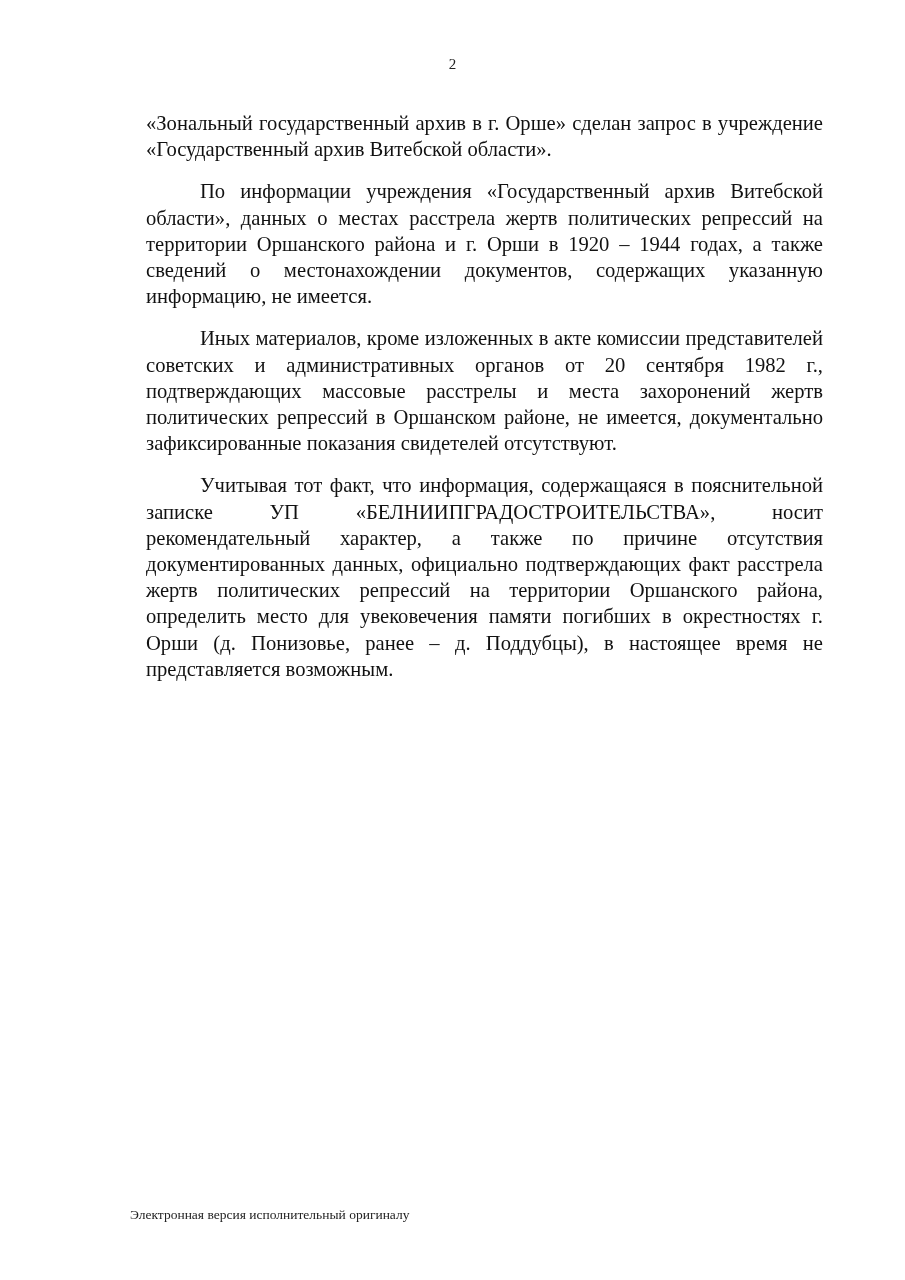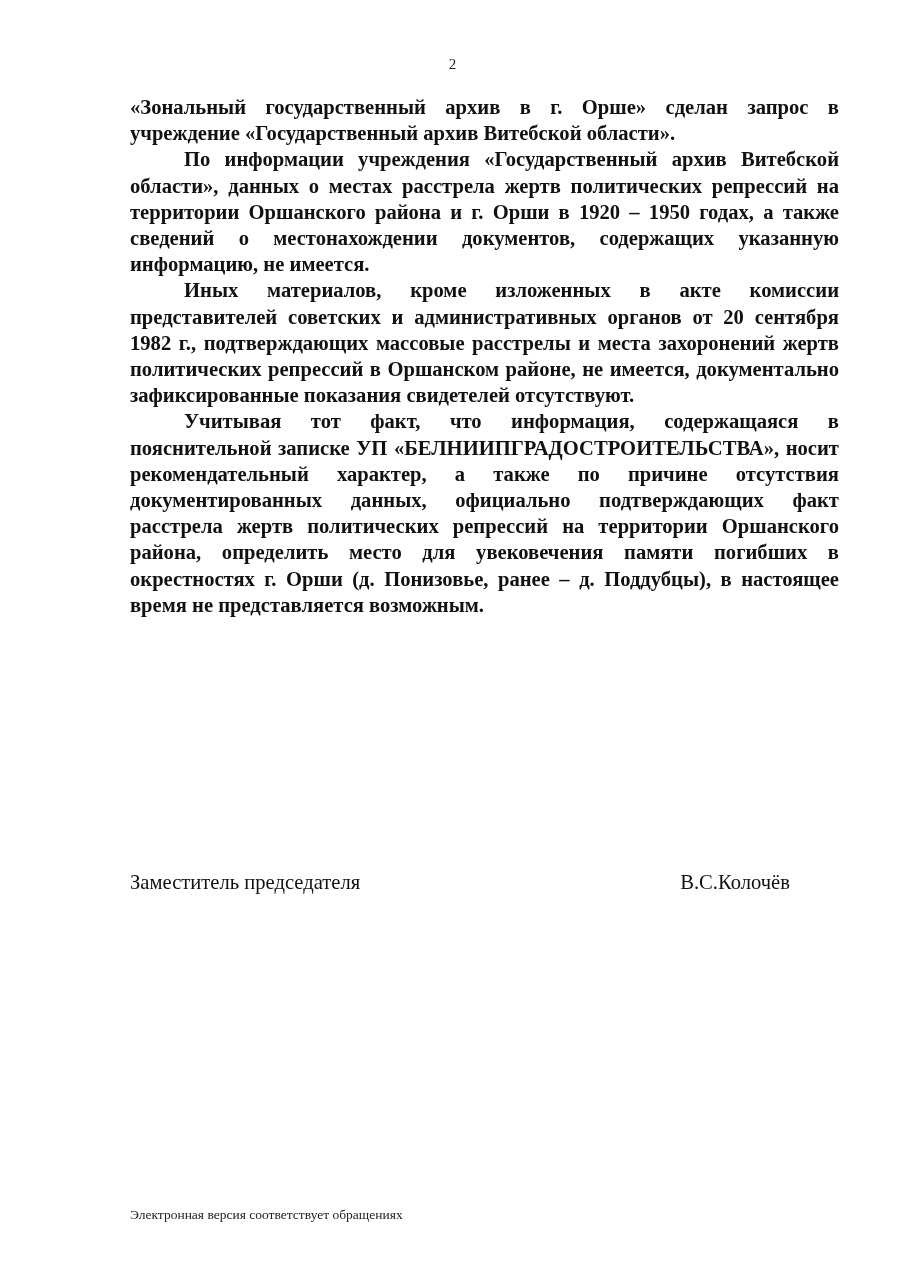--- a/index.html
+++ b/index.html
@@ -1,37 +1,33 @@
 <!DOCTYPE html>
 <html><head>
 <meta charset="utf-8">
 <style>
   html, body { margin: 0; padding: 0; background: #ffffff; }
   body { width: 905px; height: 1280px; position: relative; overflow: hidden; }
   .page { position: absolute; left: 0; top: 0; width: 905px; height: 1280px; background: #fff; color: #111; font-family: "Liberation Serif", serif; }
   .page-num { position: absolute; top: 56px; left: 0; width: 905px; text-align: center; font-size: 15px; color: #222; }
   .body-text { position: absolute; left: 130px; top: 94px; width: 709px; font-size: 20.6px; line-height: 26.2px; }
-  .para { margin: 0; text-align: justify; text-indent: 0; font-weight: bold; }
+  .para { margin: 16px; text-align: justify; text-indent: 0; }
   .para.indent { text-indent: 54px; }
   .para.indent2 { text-indent: 72px; }
   .signature { position: absolute; top: 869px; left: 130px; width: 660px; font-size: 20.6px; line-height: 26px; display: flex; justify-content: space-between; }
   .footer { position: absolute; top: 1207px; left: 130px; font-size: 13.5px; color: #222; font-family: "Liberation Serif", serif; }
 </style>
 </head>
 <body>
 
 <div class="page">
   <div class="page-num">2</div>
 
   <div class="body-text">
     <p class="para">«Зональный государственный архив в г. Орше» сделан запрос в учреждение «Государственный архив Витебской области».</p>
-    <p class="para indent">По информации учреждения «Государственный архив Витебской области», данных о местах расстрела жертв политических репрессий на территории Оршанского района и г. Орши в 1920 – 1950 годах, а также сведений о местонахождении документов, содержащих указанную информацию, не имеется.</p>
+    <p class="para indent">По информации учреждения «Государственный архив Витебской области», данных о местах расстрела жертв политических репрессий на территории Оршанского района и г. Орши в 1920 – 1944 годах, а также сведений о местонахождении документов, содержащих указанную информацию, не имеется.</p>
     <p class="para indent">Иных материалов, кроме изложенных в акте комиссии представителей советских и административных органов от 20 сентября 1982 г.,  подтверждающих массовые расстрелы и места захоронений жертв политических репрессий в  Оршанском  районе, не имеется, документально зафиксированные показания свидетелей отсутствуют.</p>
     <p class="para indent">Учитывая тот факт, что информация, содержащаяся в пояснительной записке УП «БЕЛНИИПГРАДОСТРОИТЕЛЬСТВА», носит рекомендательный характер, а также по причине отсутствия документированных данных,  официально подтверждающих факт расстрела жертв политических репрессий на территории Оршанского района, определить место для увековечения  памяти погибших в окрестностях г. Орши (д. Понизовье, ранее – д. Поддубцы), в настоящее время не представляется возможным.</p>
   </div>
 
-  <div class="signature">
-    <span>Заместитель председателя</span>
-    <span>В.С.Колочёв</span>
-  </div>
 
-  <div class="footer">Электронная версия соответствует обращениях</div>
+  <div class="footer">Электронная версия исполнительный оригиналу</div>
 </div>
 
 </body></html>

